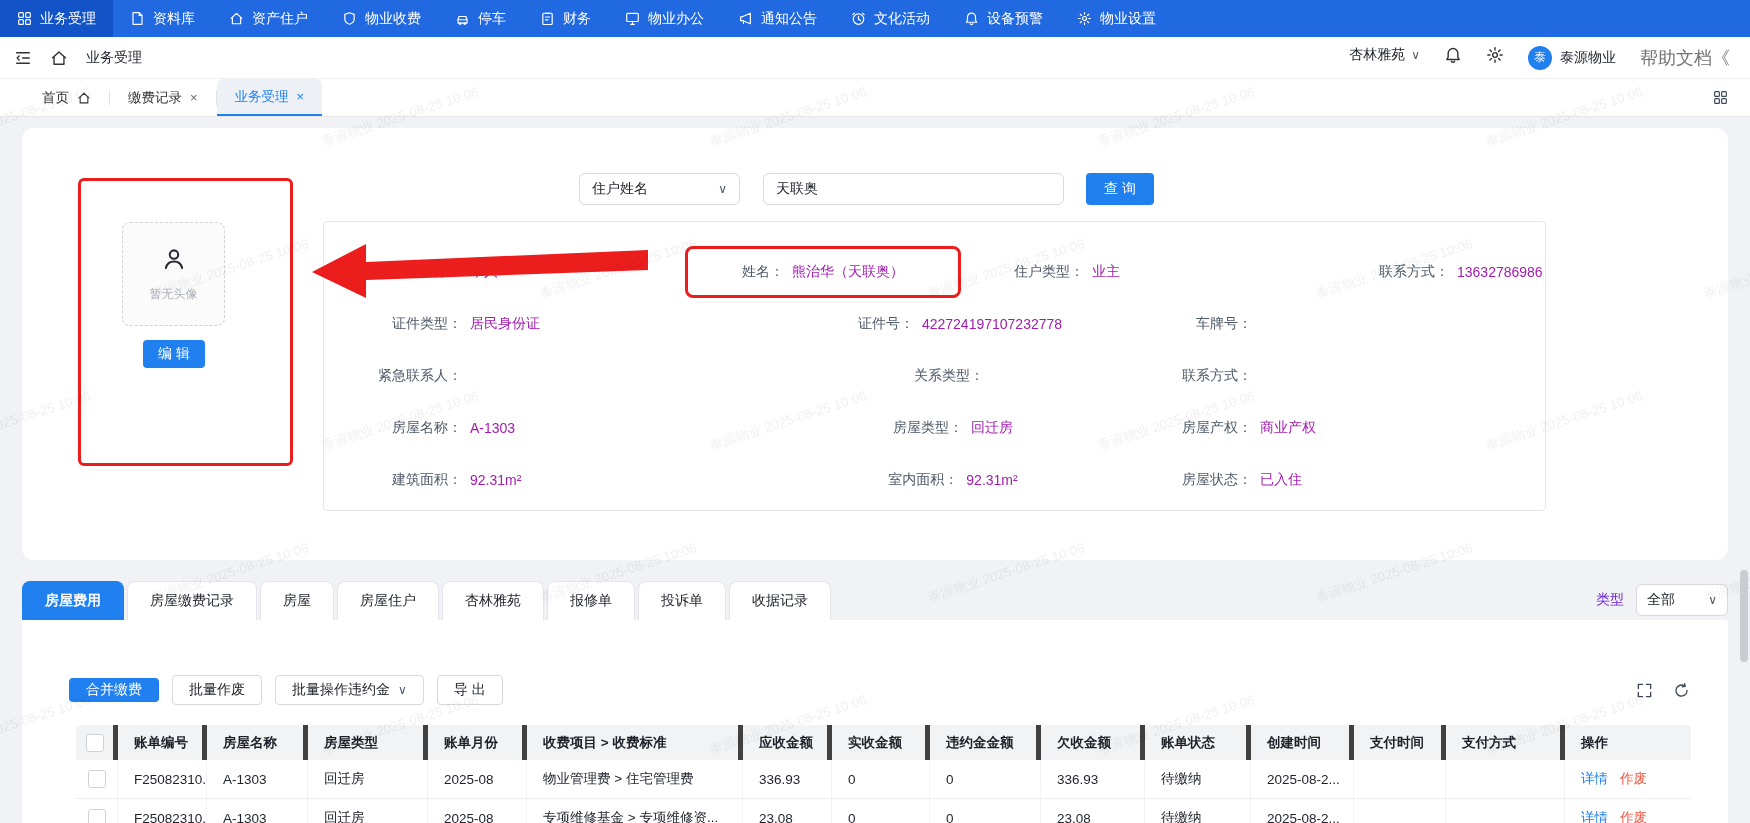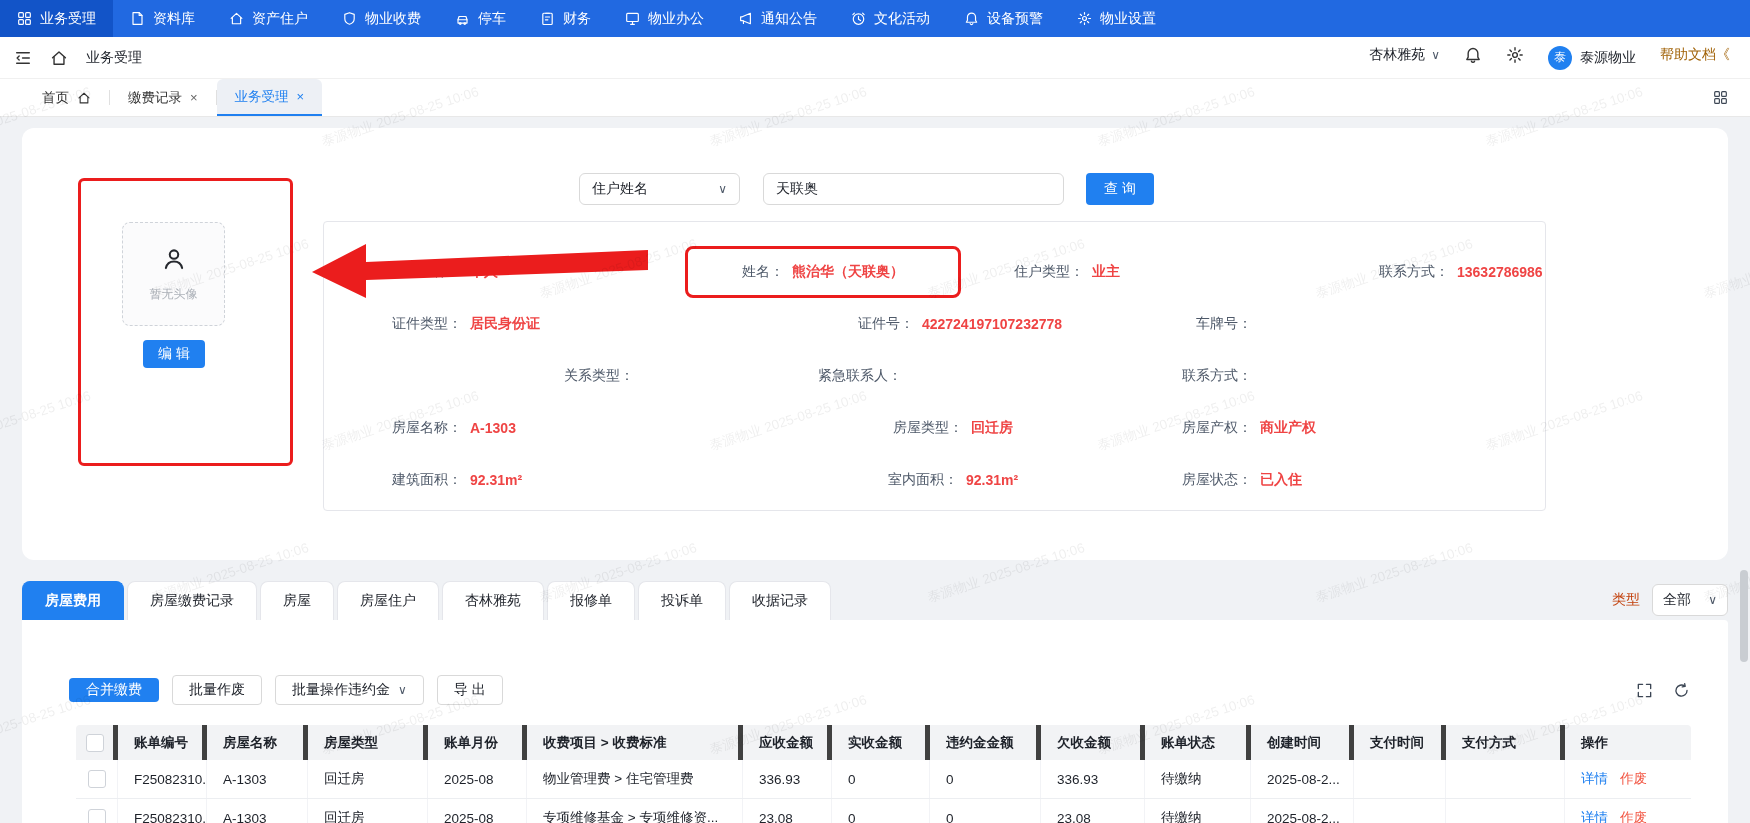--- a/index.html
+++ b/index.html
@@ -19,21 +19,21 @@
   .hb-left{display:flex;align-items:center;gap:18px;}
   .hb-left .ic{width:18px;height:18px;color:#333;}
   .breadcrumb{font-size:14px;color:#1d2129;}
   .hb-right{margin-left:auto;display:flex;align-items:flex-start;gap:24px;}
   .proj{display:flex;align-items:center;gap:6px;cursor:pointer;}
   .chev{color:#4e5969;font-size:12px;}
   .hb-right .ic{width:18px;height:18px;color:#333;}
   .user{display:flex;align-items:center;gap:8px;}
   .avatar{width:24px;height:24px;border-radius:50%;background:var(--primary,#2080f0);color:#fff;font-size:12px;
     display:flex;align-items:center;justify-content:center;}
-  .help{font-size:14px;color:#a16207;cursor:pointer;}
+  .help{font-size:18px;color:#737373;cursor:pointer;}
 
   
   .pagetabs{height:37px;background:#fff;border-bottom:1px solid #e8e8e8;display:flex;align-items:stretch;padding-left:24px;}
   .ptab{display:flex;align-items:center;gap:8px;padding:0 18px;font-size:13.5px;color:#333;cursor:pointer;position:relative;}
   .ptab .ic{width:14px;height:14px;color:#333;}
   .ptab .x{color:#666;font-size:13px;}
   .ptab.active{background:#edf0f5;color:var(--primary,#2080f0);border-radius:6px 6px 0 0;border-bottom:2px solid var(--primary,#2080f0);}
   .ptab.active .x{color:var(--primary,#2080f0);}
   .psep{width:1px;height:15px;background:#e0e0e0;align-self:center;}
   .pt-right{margin-left:auto;display:flex;align-items:center;padding-right:22px;}
@@ -56,35 +56,35 @@
   .edit-btn{position:absolute;left:62px;top:159px;width:62px;height:28px;}
   .info-panel{position:absolute;left:301px;top:93px;width:1223px;height:290px;border:1px solid var(--border,#e5e6eb);
     border-radius:4px;box-sizing:border-box;padding:24px 0 0 50px;}
   .ip-row{display:flex;align-items:center;height:52px;position:relative;}
   .ip-cell{display:flex;align-items:center;}
   .ip-cell.c1{flex:0 0 350px;}
   .ip-cell.c2{flex:0 0 440px;justify-content:center;}
   .ip-cell.c3{flex:1;}
   .ip-label{color:var(--label,#4e5969);width:88px;text-align:right;flex:0 0 auto;}
   .ip-label.auto{width:auto;}
-  .ip-value{font-weight:700;color:#ef4444;margin-left:8px;}
+  .ip-value{font-weight:400;color:#a21caf;margin-left:8px;}
   .name-box{position:absolute;left:311px;top:0;width:276px;height:52px;border:3px solid var(--annotation-red,#eb1d1d);
     border-radius:8px;box-sizing:border-box;display:flex;align-items:center;justify-content:center;}
   .r1c3{position:absolute;left:640px;top:0;height:52px;}
   .r1c4{position:absolute;left:1005px;top:0;height:52px;}
   .arrow-svg{position:absolute;left:286px;top:100px;pointer-events:none;}
 
   
   .tabs2{position:absolute;left:22px;right:22px;top:581px;height:39px;display:flex;align-items:flex-end;}
   .tab2{height:39px;display:flex;align-items:center;padding:0 22px;background:#fff;border:1px solid var(--border,#e5e6eb);
     border-bottom:none;border-radius:8px 8px 0 0;margin-right:3px;font-size:14px;color:#1d2129;cursor:pointer;box-sizing:border-box;}
   .tab2.active{background:var(--primary,#2080f0);color:#ffffff;border-color:var(--primary,#2080f0);font-weight:700;}
   .t2-right{margin-left:auto;display:flex;align-items:center;gap:12px;padding-bottom:4px;}
-  .type-label{color:#c2410c;}
-  .type-sel{width:76px;height:32px;border:1px solid #d9d9d9;border-radius:6px;background:#fff;display:flex;align-items:center;
+  .type-label{color:#6d28d9;}
+  .type-sel{width:92px;height:32px;border:1px solid #d9d9d9;border-radius:6px;background:#fff;display:flex;align-items:center;
     justify-content:space-between;padding:0 10px;box-sizing:border-box;cursor:pointer;}
   .card2{position:absolute;left:22px;right:22px;top:620px;height:400px;background:#fff;border-radius:0 4px 4px 4px;}
   .toolbar{position:absolute;left:47px;right:38px;top:55px;height:30px;display:flex;align-items:center;gap:13px;}
   .btn-plain{height:30px;background:#fff;border:1px solid #d9d9d9;border-radius:4px;font-size:14px;color:#1d2129;
     display:flex;align-items:center;justify-content:center;gap:8px;padding:0 16px;cursor:pointer;box-sizing:border-box;}
   .merge-btn{height:18px;padding:12px 17px;display:flex;align-items:center;}
   .tb-icons{margin-left:auto;display:flex;align-items:center;gap:20px;}
   .tb-icons .ic{width:17px;height:17px;color:#3c4654;cursor:pointer;}
 
   
@@ -345,26 +345,26 @@
         <div class="ip-cell c2">
             <span class="ip-label">证件号：</span>
             <span class="ip-value">422724197107232778</span>
           </div>
         <div class="ip-cell c3">
             <span class="ip-label">车牌号：</span>
             <span class="ip-value"></span>
           </div>
       </div>
       <div class="ip-row">
+        <div class="ip-cell c1">
+            <span class="ip-label">紧急联系人：</span>
+            <span class="ip-value"></span>
+          </div>
         <div class="ip-cell c2">
             <span class="ip-label">关系类型：</span>
-            <span class="ip-value"></span>
-          </div>
-        <div class="ip-cell c1">
-            <span class="ip-label">紧急联系人：</span>
             <span class="ip-value"></span>
           </div>
         <div class="ip-cell c3">
             <span class="ip-label">联系方式：</span>
             <span class="ip-value"></span>
           </div>
       </div>
       <div class="ip-row">
         <div class="ip-cell c1">
             <span class="ip-label">房屋名称：</span>

